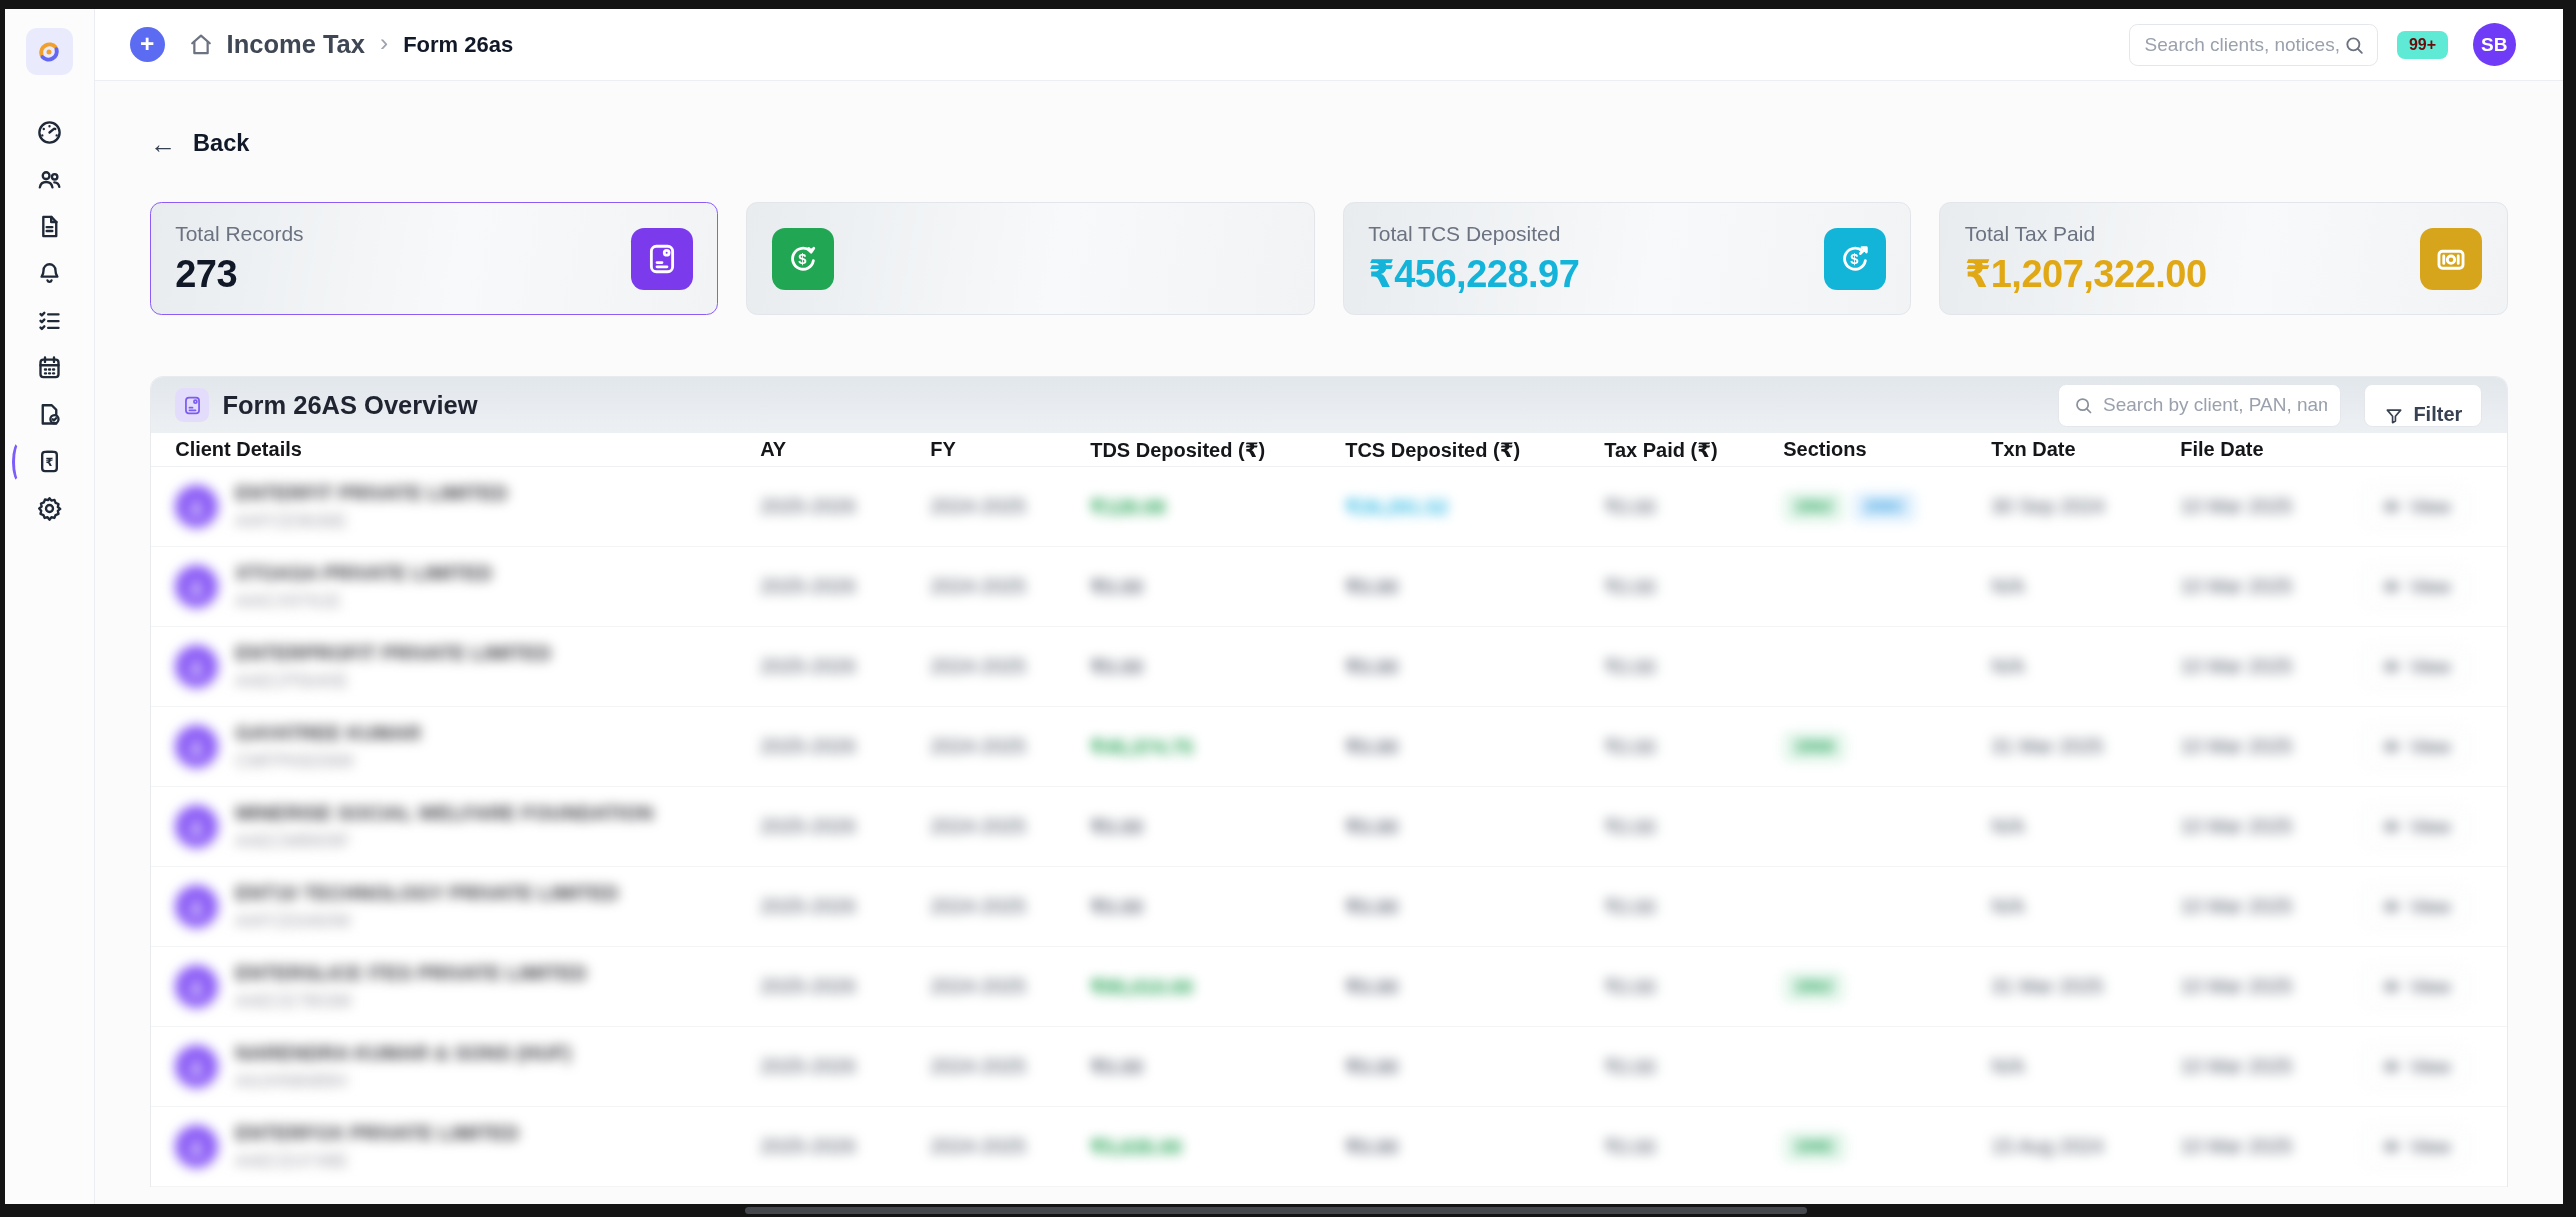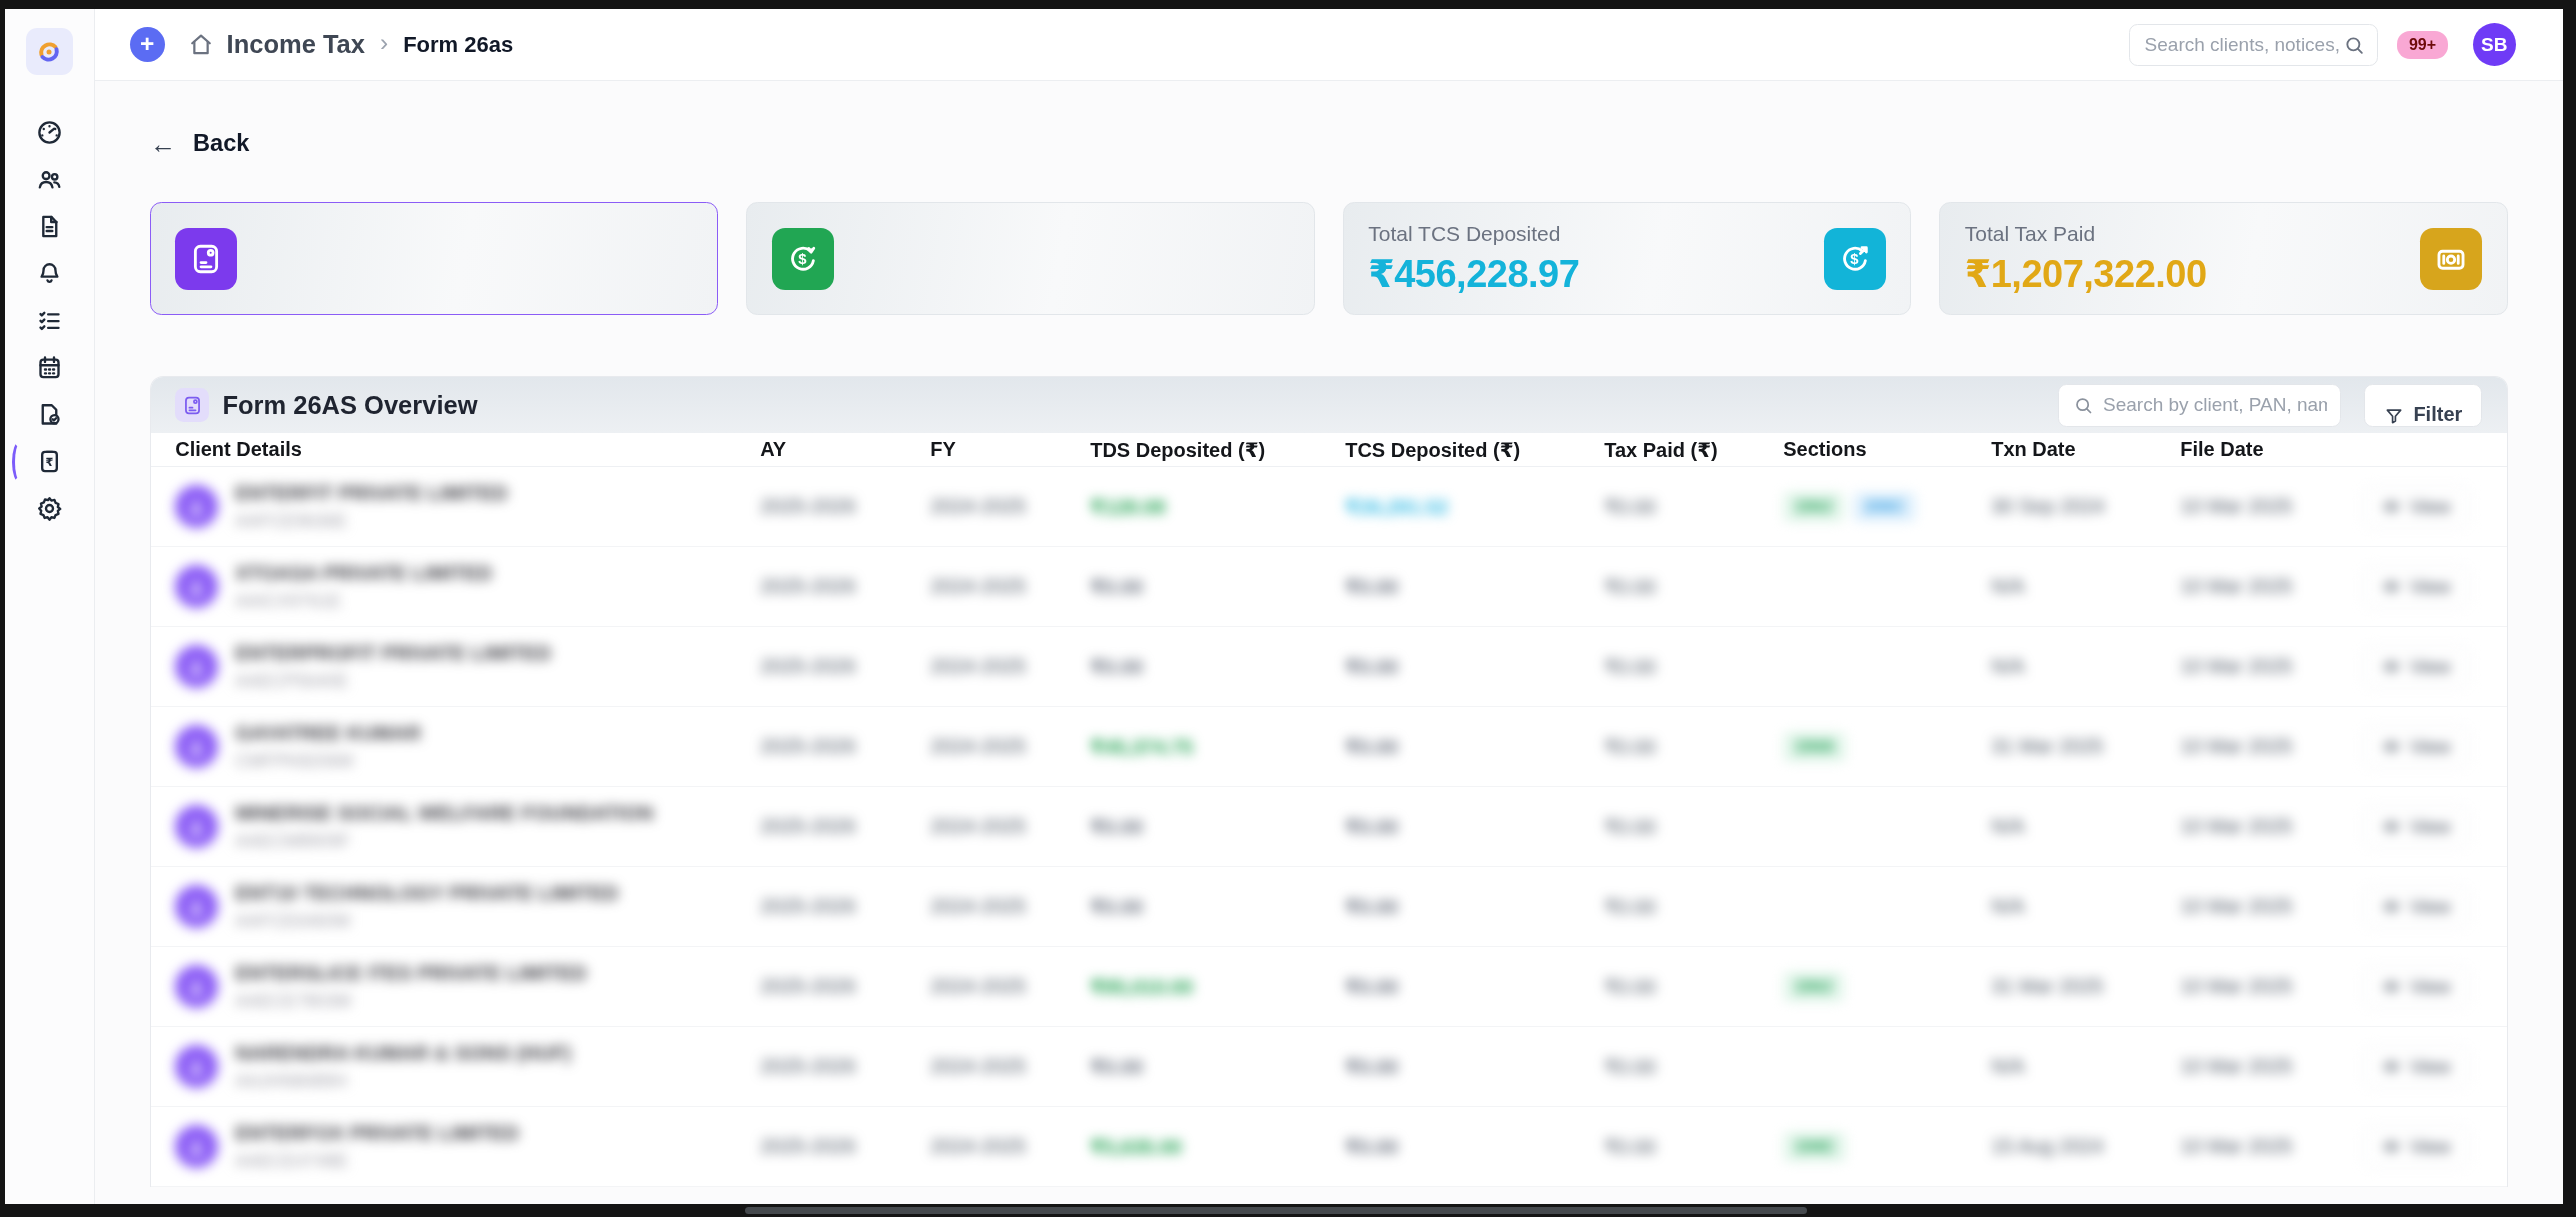--- a/index.html
+++ b/index.html
@@ -30,22 +30,22 @@
   .home-ic { margin-left:22.6px; color:#6b7280; display:flex; }
   .crumb-app { margin-left:11.3px; font-size:25.5px; font-weight:600; color:#3f4754; }
   .crumb-sep { margin:0 15px; font-size:24.5px; color:#9ca3af; transform:translateY(-1.9px); }
   .crumb-page { font-size:22px; font-weight:700; color:#111827; }
   .top-spacer { flex:1; }
   .top-search { width:249px; height:42px; border:0.9px solid #e3e6ea; border-radius:8.5px;
     background:#fff; display:flex; align-items:center; padding:0 11.3px 0 15px; }
   .top-search input { border:0; outline:0; flex:1; min-width:0; font-size:19px; color:#374151;
     font-family:inherit; background:transparent; }
   .top-search input::placeholder { color:#9aa1ac; }
-  .notif-badge { margin-left:19px; background:#f9a8d4; color:#6d0a0a; font-weight:800;
-    font-size:16px; border-radius:13px; padding:5.7px 12.3px; line-height:1; cursor:pointer; }
+  .notif-badge { margin-left:19px; background:#5eead4; color:#6d0a0a; font-weight:800;
+    font-size:16px; border-radius:8px; padding:5.7px 12.3px; line-height:1; cursor:pointer; }
   .avatar { margin-left:24.5px; width:43px; height:43px; border-radius:50%; background:#6f3bf6;
     color:#fff; font-size:19px; font-weight:800; display:flex; align-items:center;
     justify-content:center; cursor:pointer; }
 
   
   .content { flex:1; background:#fbfbfc; padding:0 55px; overflow:hidden; }
   .back-row { margin-top:49px; display:flex; align-items:center; gap:17px; cursor:pointer; width:123px; }
   .back-arrow { font-size:26.4px; color:#374151; line-height:1; }
   .back-label { font-size:23.6px; font-weight:700; color:#111827; }
 
@@ -219,20 +219,24 @@
 
     <div class="content">
 
       <div class="back-row">
         <span class="back-arrow">←</span>
         <span class="back-label">Back</span>
       </div>
 
       <div class="cards-row">
         <article class="stat-card card-0 active">
+          <div class="sc-meta">
+            <div class="sc-label">Total Records</div>
+            <div class="sc-value">273</div>
+          </div>
           <div class="sc-icon">
             <svg viewBox="0 0 24 24" fill="none" stroke="#fff" stroke-width="2" stroke-linecap="round" stroke-linejoin="round">
               <rect x="4.5" y="3" width="15" height="18" rx="3.5"></rect>
                 <path d="M8.5 14.5H12M8.5 17.5h7"></path>
                 <circle cx="15.3" cy="7.6" r="1.7"></circle>
             </svg>
           </div>
         </article>
         <article class="stat-card card-1">
           <div class="sc-icon">

